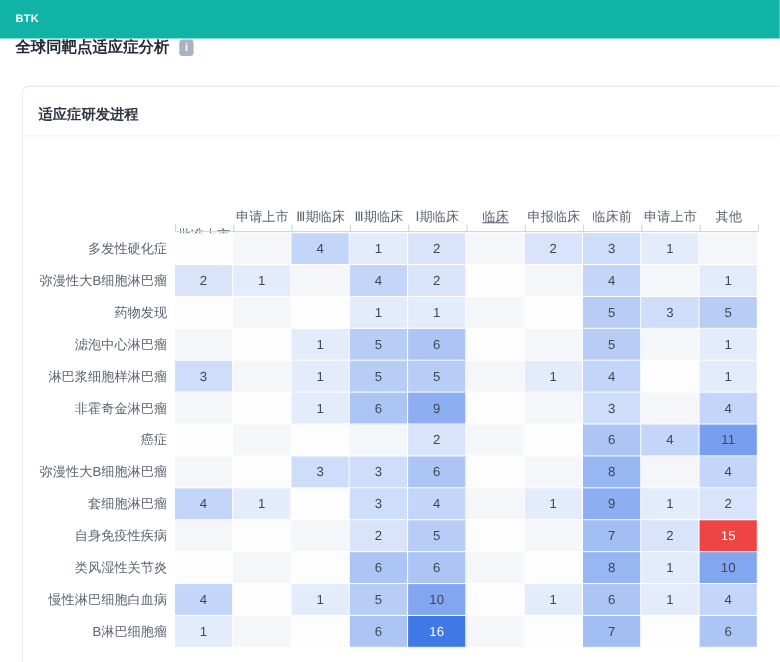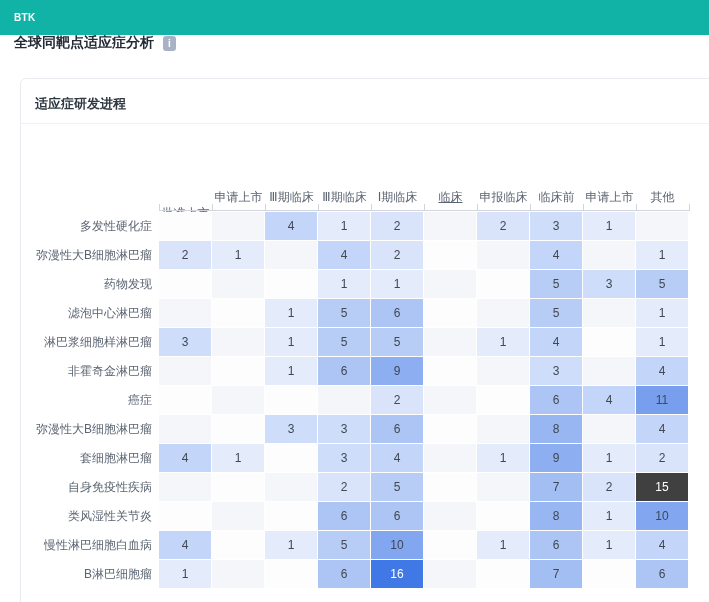--- a/index.html
+++ b/index.html
@@ -189,21 +189,21 @@
         <div class="heat-cell" style="left: 636px; top: 444px; background: rgb(217, 228, 251); color: rgb(64, 72, 82);">2</div>
         <div class="heat-cell" style="left: 159px; top: 473px; background: rgb(244, 246, 250);"></div>
         <div class="heat-cell" style="left: 212px; top: 473px; background: rgb(253, 253, 254);"></div>
         <div class="heat-cell" style="left: 265px; top: 473px; background: rgb(244, 246, 250);"></div>
         <div class="heat-cell" style="left: 318px; top: 473px; background: rgb(217, 228, 251); color: rgb(64, 72, 82);">2</div>
         <div class="heat-cell" style="left: 371px; top: 473px; background: rgb(184, 205, 246); color: rgb(64, 72, 82);">5</div>
         <div class="heat-cell" style="left: 424px; top: 473px; background: rgb(253, 253, 254);"></div>
         <div class="heat-cell" style="left: 477px; top: 473px; background: rgb(244, 246, 250);"></div>
         <div class="heat-cell" style="left: 530px; top: 473px; background: rgb(162, 190, 243); color: rgb(64, 72, 82);">7</div>
         <div class="heat-cell" style="left: 583px; top: 473px; background: rgb(217, 228, 251); color: rgb(64, 72, 82);">2</div>
-        <div class="heat-cell" style="left: 636px; top: 473px; background: #404040; color: rgb(255, 255, 255); text-align: center;">15</div>
+        <div class="heat-cell" style="left: 636px; top: 473px; background: #ef4444; color: rgb(255, 255, 255); text-align: center;">15</div>
         <div class="heat-cell" style="left: 159px; top: 502px; background: rgb(253, 253, 254);"></div>
         <div class="heat-cell" style="left: 212px; top: 502px; background: rgb(244, 246, 250);"></div>
         <div class="heat-cell" style="left: 265px; top: 502px; background: rgb(253, 253, 254);"></div>
         <div class="heat-cell" style="left: 318px; top: 502px; background: rgb(173, 197, 245); color: rgb(64, 72, 82);">6</div>
         <div class="heat-cell" style="left: 371px; top: 502px; background: rgb(173, 197, 245); color: rgb(64, 72, 82);">6</div>
         <div class="heat-cell" style="left: 424px; top: 502px; background: rgb(244, 246, 250);"></div>
         <div class="heat-cell" style="left: 477px; top: 502px; background: rgb(253, 253, 254);"></div>
         <div class="heat-cell" style="left: 530px; top: 502px; background: rgb(151, 182, 242); color: rgb(64, 72, 82);">8</div>
         <div class="heat-cell" style="left: 583px; top: 502px; background: rgb(228, 236, 252); color: rgb(64, 72, 82);">1</div>
         <div class="heat-cell" style="left: 636px; top: 502px; background: rgb(130, 166, 239); color: rgb(64, 72, 82);">10</div>

